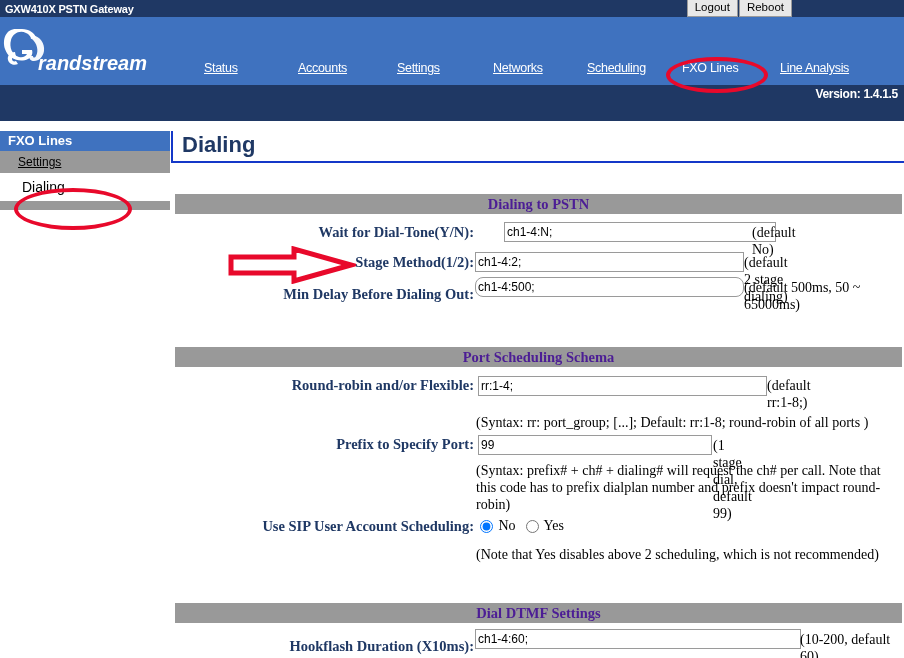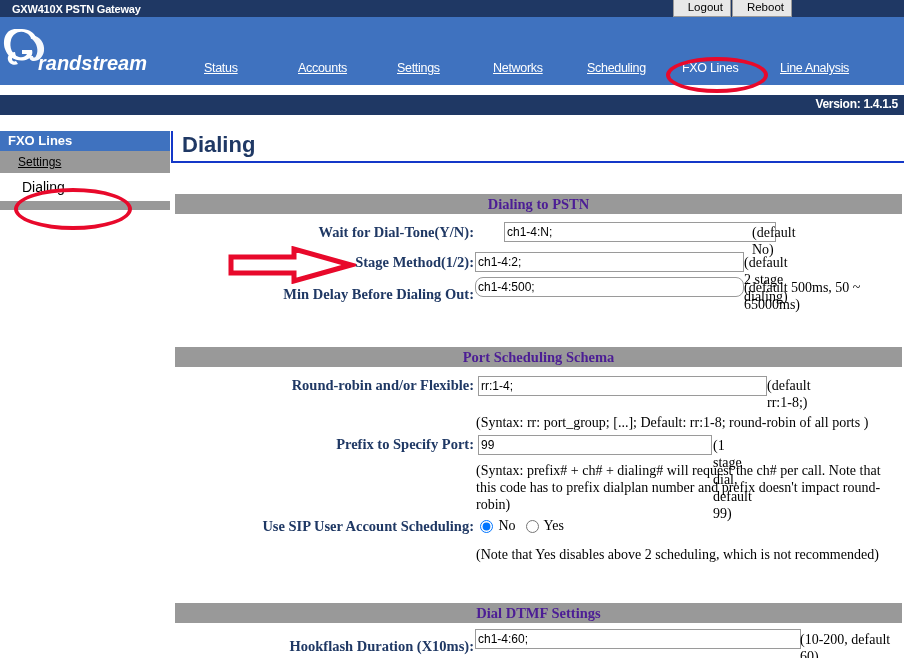--- a/index.html
+++ b/index.html
@@ -22,38 +22,38 @@
     width: 904px; height: 17px;
     background: #1f3864;
     display: flex;
     align-items: center;
   }
   .titlebar-text {
     color: #ffffff;
     font-family: "Liberation Sans", sans-serif;
     font-size: 11px;
     font-weight: bold;
-    padding-left: 12px;
+    padding-left: 5px;
     letter-spacing: -0.2px;
   }
   .titlebar-buttons {
     position: absolute;
     right: 112px;
     top: 0px;
     display: flex;
     gap: 1px;
   }
   .tbtn {
     background: #e8e8e8;
     border: 1px solid #9a9a9a;
     border-top: none;
     font-family: "Liberation Sans", sans-serif;
     font-size: 11.5px;
     color: #000;
-    padding: 1px 7px 2px 14px;
+    padding: 1px 7px 2px 7px;
     line-height: 13px;
     cursor: pointer;
   }
 
   
   .banner {
     position: absolute;
     left: 0; top: 17px;
     width: 904px; height: 68px;
     background: #3f72bf;
@@ -86,22 +86,22 @@
   .nav a.n0 { left: 14px; }
   .nav a.n1 { left: 108px; }
   .nav a.n2 { left: 207px; }
   .nav a.n3 { left: 303px; }
   .nav a.n4 { left: 397px; }
   .nav a.n5 { left: 492px; text-decoration: none; }
   .nav a.n6 { left: 590px; }
 
   .navbar-bottom {
     position: absolute;
-    left: 0; top: 95px;
-    width: 904px; height: 20px;
+    left: 0; top: 85px;
+    width: 904px; height: 36px;
     background: #1f3864;
     text-align: right;
   }
   .version {
     position: absolute;
     right: 6px;
     top: 2px;
     color: #ffffff;
     font-family: "Liberation Sans", sans-serif;
     font-size: 12px;

